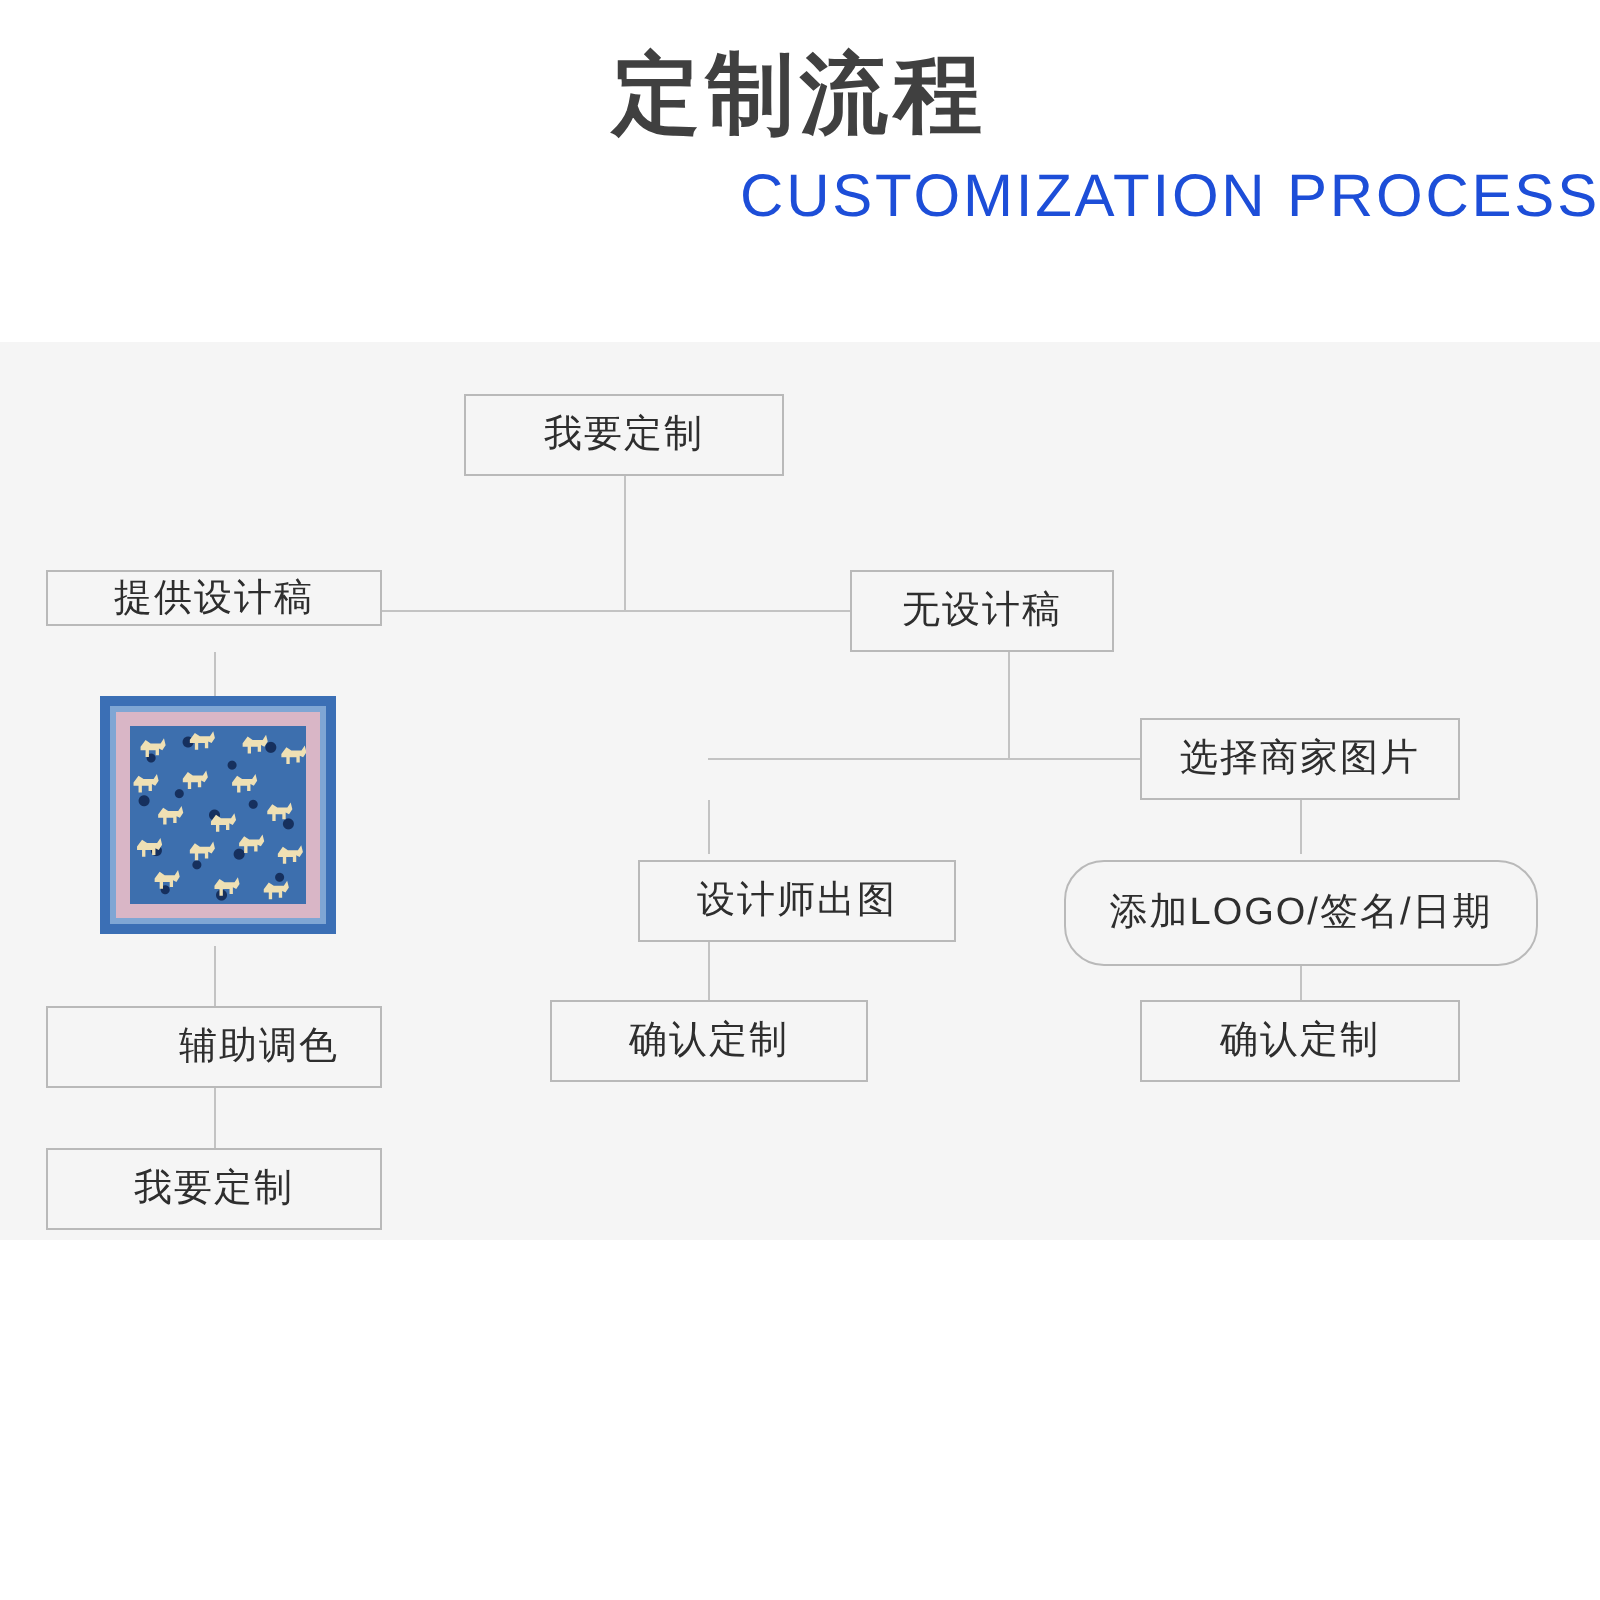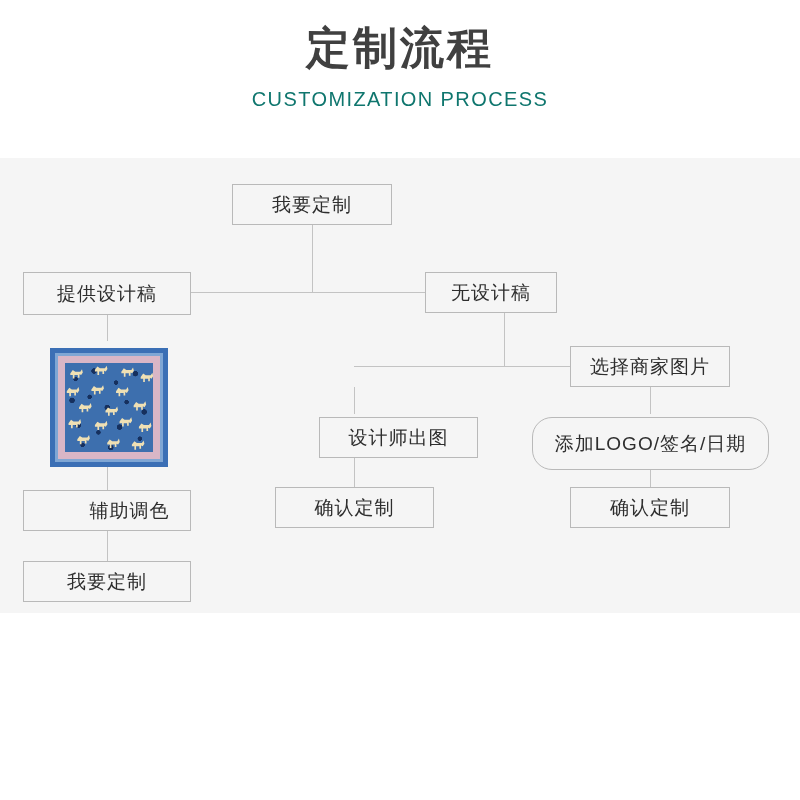--- a/index.html
+++ b/index.html
@@ -35,32 +35,33 @@
     letter-spacing: 3px;
     color: #404040;
     line-height: 52px;
     white-space: nowrap;
   }
   #title-en {
     position: absolute;
     left: 0;
     top: 84px;
     width: 800px;
-    font-size: 20px;
+    font-size: 30px;
     letter-spacing: 1.4px;
-    color: #0f766e;
+    color: #1d4ed8;
     line-height: 30px;
     white-space: nowrap;
+    text-align: right;
   }
 
   
   #panel {
     position: absolute;
     left: 0;
-    top: 158px;
+    top: 171px;
     width: 800px;
     height: 455px;
     background: #f5f5f5;
   }
 
   
   .node {
     position: absolute;
     box-sizing: border-box;
     background: #f5f5f5;
@@ -168,21 +169,21 @@
   <div class="conn v" style="left:354px; top:300px; height:29px;"></div>
 
   <div class="conn v" style="left:650px; top:229px; height:27px;"></div>
 
   <div class="conn v" style="left:650px; top:300px; height:29px;"></div>
 
   <div class="node" style="left:232px; top:26px;  width:160px; height:41px;">
     <span>我要定制</span>
   </div>
 
-  <div class="node" style="left:23px;  top:114px; width:168px; height:43px;">
+  <div class="node" style="left:23px;  top:114px; width:168px; height:28px;">
     <span>提供设计稿</span>
   </div>
 
   <div class="node" style="left:425px; top:114px; width:132px; height:41px;">
     <span>无设计稿</span>
   </div>
 
 
   <div class="node" style="left:570px; top:188px; width:160px; height:41px;">
     <span>选择商家图片</span>

